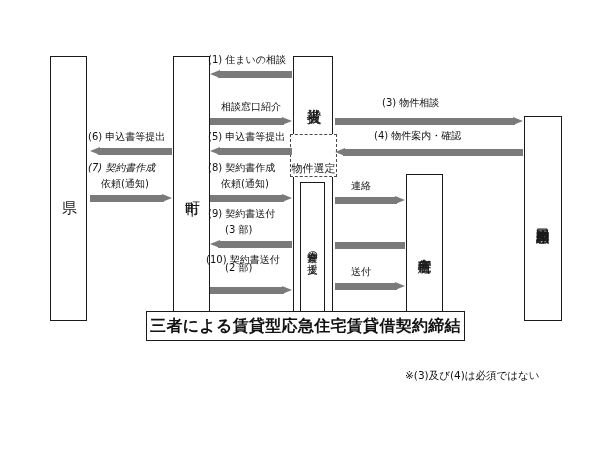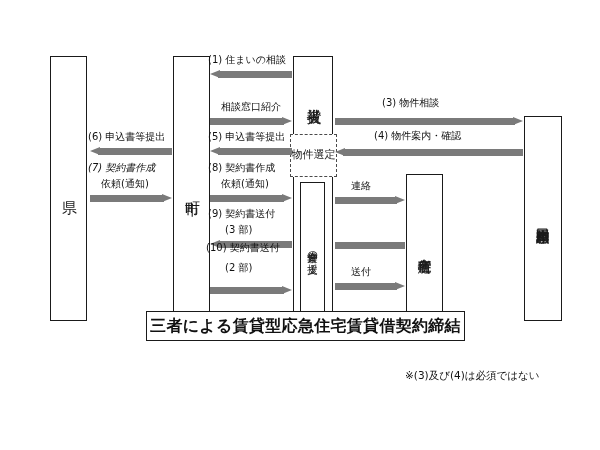--- a/index.html
+++ b/index.html
@@ -41,21 +41,21 @@
     font-weight: 500;
   }
 
   
   .dashed-box {
     position: absolute;
     box-sizing: border-box;
     border: 1.4px dashed #4a4a4a;
     background: #ffffff;
     display: flex;
-    align-items: center;
+    align-items: flex-end;
     justify-content: center;
     text-align: center;
   }
   .dashed-box .dtext {
     font-size: 11px;
     line-height: 1.15;
     color: #1a1a1a;
   }
 
   
@@ -205,21 +205,21 @@
       <div class="head"></div>
   </div>
 
   <div class="alabel" style="left:208px; top:208px;">(9) 契約書送付</div>
   <div class="alabel" style="left:225px; top:224px;">(3 部)</div>
   <div class="arrow left" style="left:210px; top:240px; width:82px;">
     <div class="shaft"></div>
       <div class="head"></div>
   </div>
 
-  <div class="alabel" style="left:206px; top:242px;">(10) 契約書送付</div>
+  <div class="alabel" style="left:206px; top:254px;">(10) 契約書送付</div>
   <div class="alabel" style="left:225px; top:262px;">(2 部)</div>
   <div class="arrow right" style="left:210px; top:286px; width:82px;">
     <div class="shaft"></div>
       <div class="head"></div>
   </div>
 
   <div class="alabel" style="left:88px; top:131px;">(6) 申込書等提出</div>
   <div class="arrow left" style="left:90px; top:147px; width:82px;">
     <div class="shaft"></div>
       <div class="head"></div>

